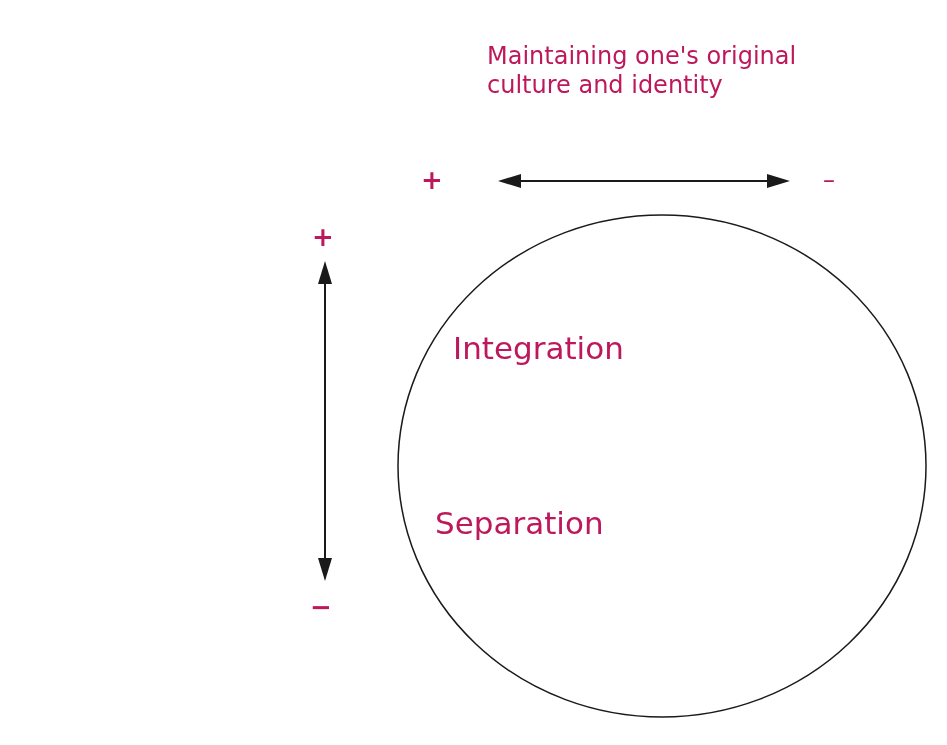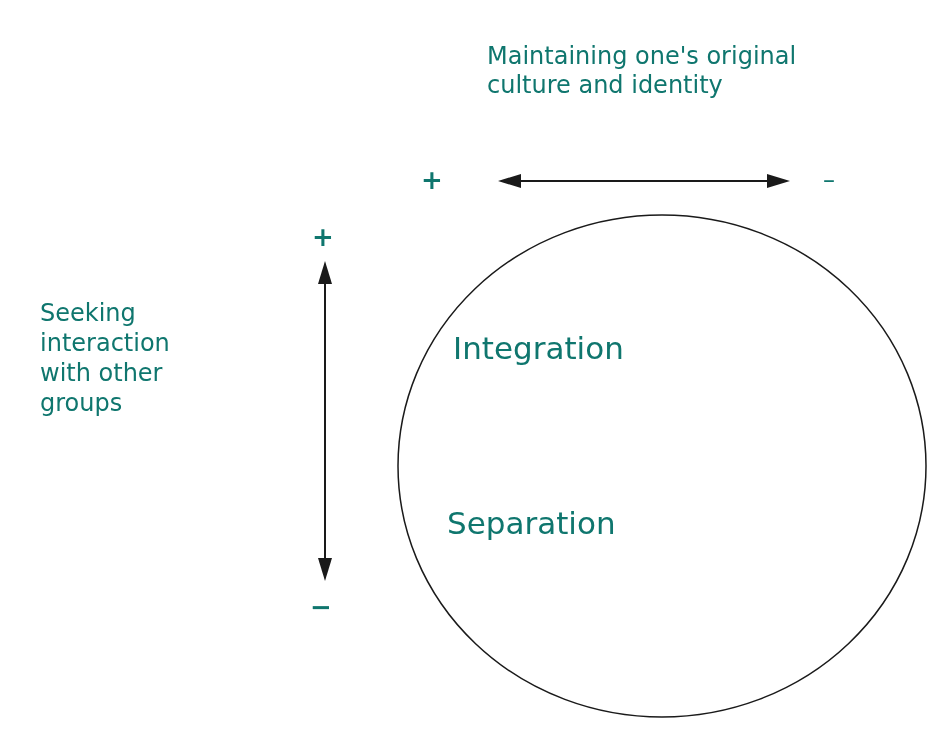--- a/index.html
+++ b/index.html
@@ -17,21 +17,21 @@
     overflow: hidden;
   }
   .shapes {
     position: absolute;
     left: 0;
     top: 0;
   }
   .txt {
     position: absolute;
     white-space: pre-line;
-    color: #0f766e;
+    color: #be185d;
   }
   .axis-title {
     font-size: 24px;
     line-height: 29px;
   }
   .left-axis-title {
     font-size: 24px;
     line-height: 30px;
   }
   .plus {
@@ -71,24 +71,20 @@
     <polygon points="325,261 318,284 332,284" fill="#1a1a1a"></polygon>
     <polygon points="325,581 318,558 332,558" fill="#1a1a1a"></polygon>
   </svg>
 
   <div class="txt axis-title" style="left:487px; top:42px;">Maintaining one's original
 culture and identity</div>
 
   <div class="txt plus" style="left:421px; top:167px;">+</div>
   <div class="txt minus-h" style="left:823px; top:168px;">–</div>
 
-  <div class="txt left-axis-title" style="left:40px; top:298px;">Seeking
-interaction
-with other
-groups</div>
 
   <div class="txt plus" style="left:312px; top:224px;">+</div>
   <div class="txt minus-v" style="left:310px; top:594px;">−</div>
 
   <div class="txt quadrant" style="left:453px; top:331px;">Integration</div>
-  <div class="txt quadrant" style="left:435px; top:506px;margin-left:12px;">Separation</div>
+  <div class="txt quadrant" style="left:435px; top:506px;">Separation</div>
 
 </div>
 
 </body></html>

